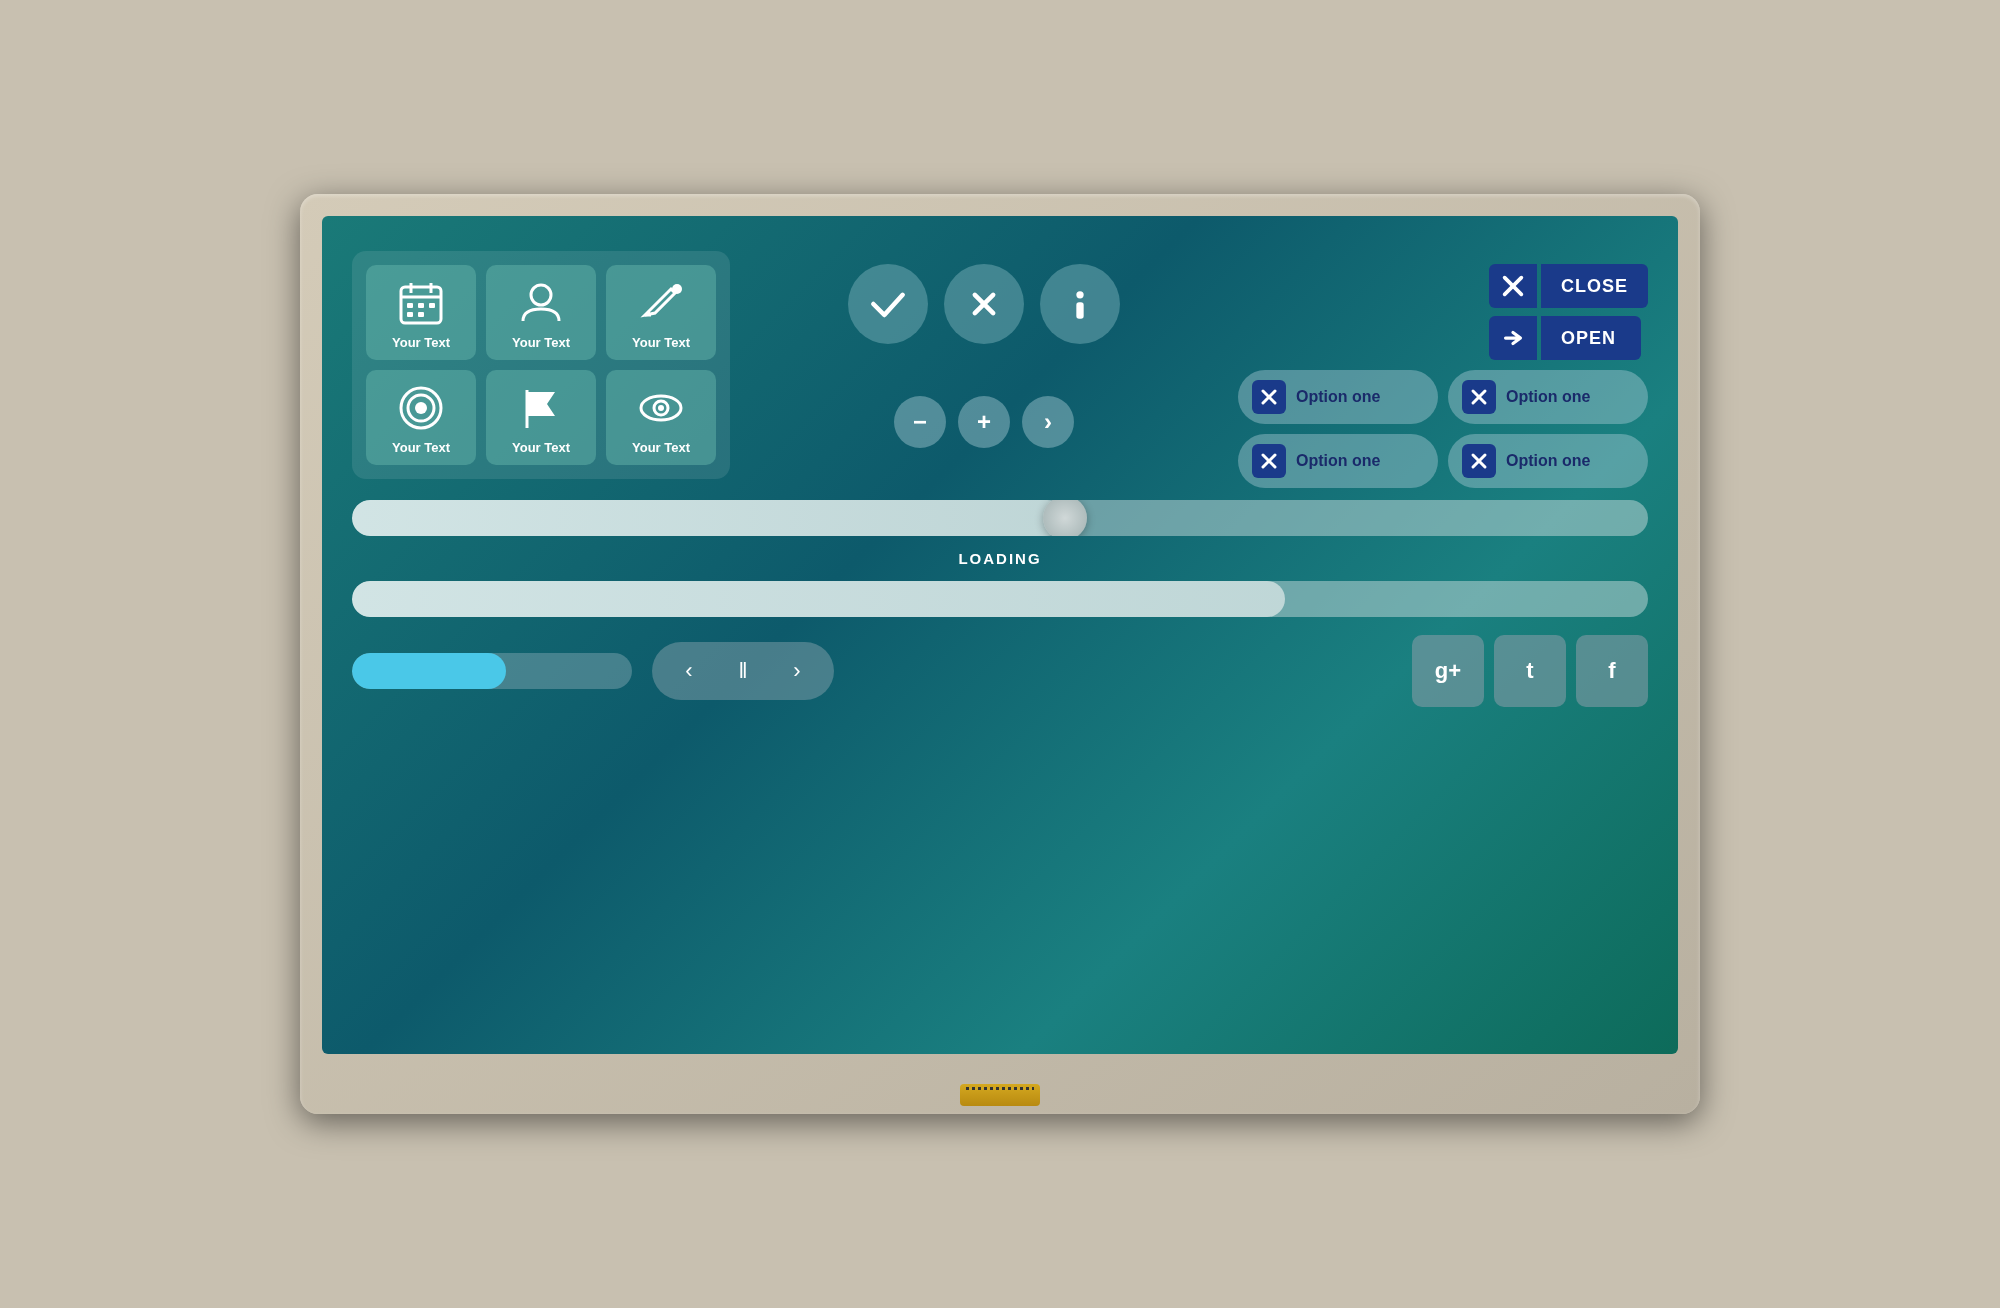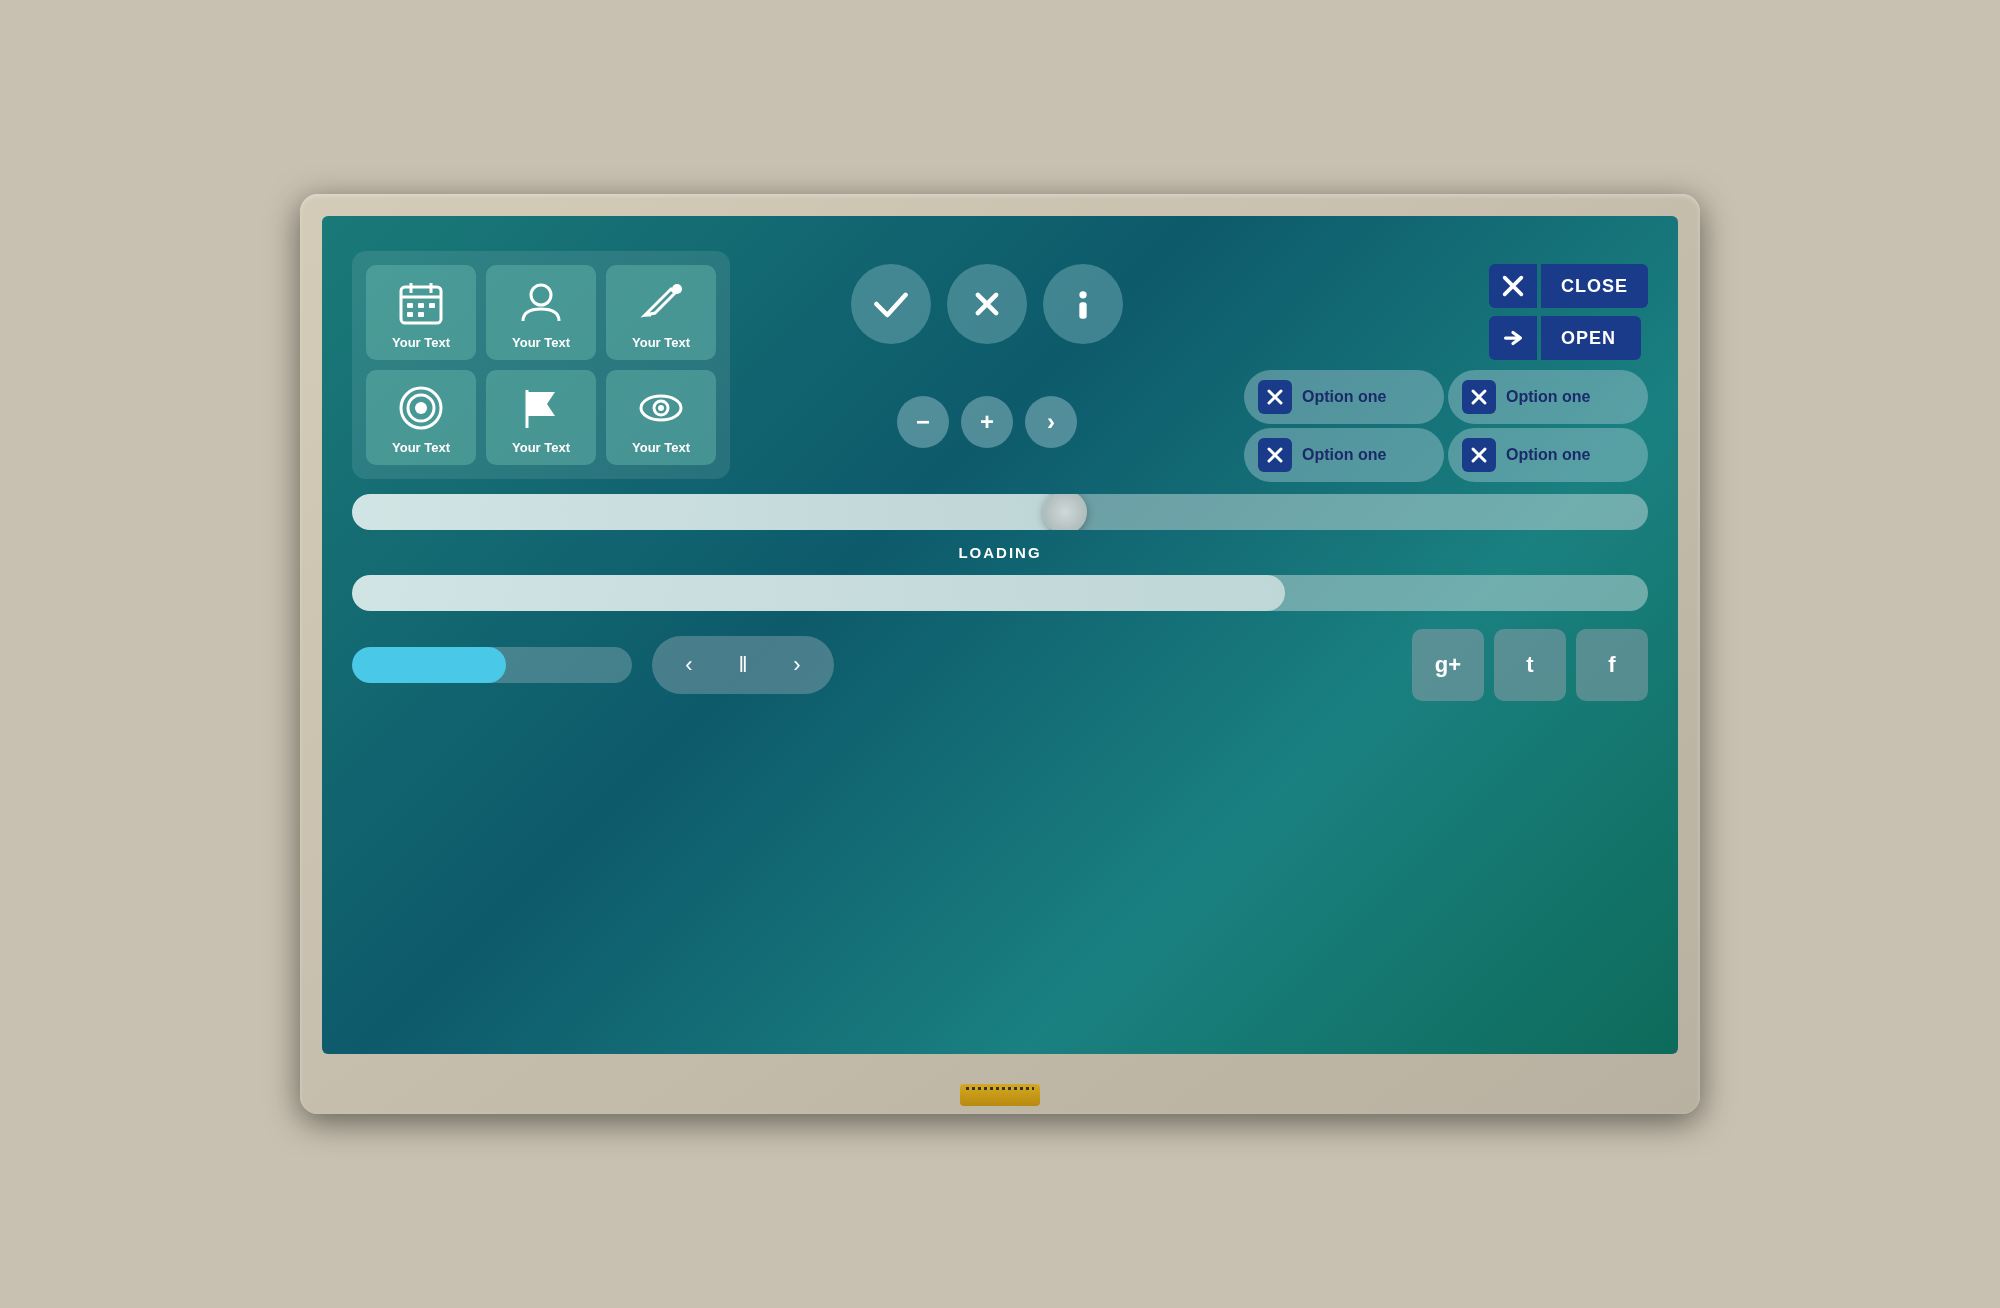--- a/index.html
+++ b/index.html
@@ -349,21 +349,21 @@
       flex-shrink: 0;
       display: flex;
       flex-direction: column;
       align-items: flex-end;
       gap: 10px;
     }
 
     .options-grid {
       display: grid;
       grid-template-columns: 1fr 1fr;
-      gap: 4px;
+      gap: 10px;
     }
   </style>
 </head>
 <body>
 
 <div class="monitor-outer">
   <div class="screen">
 
     <div class="top-row">
 

